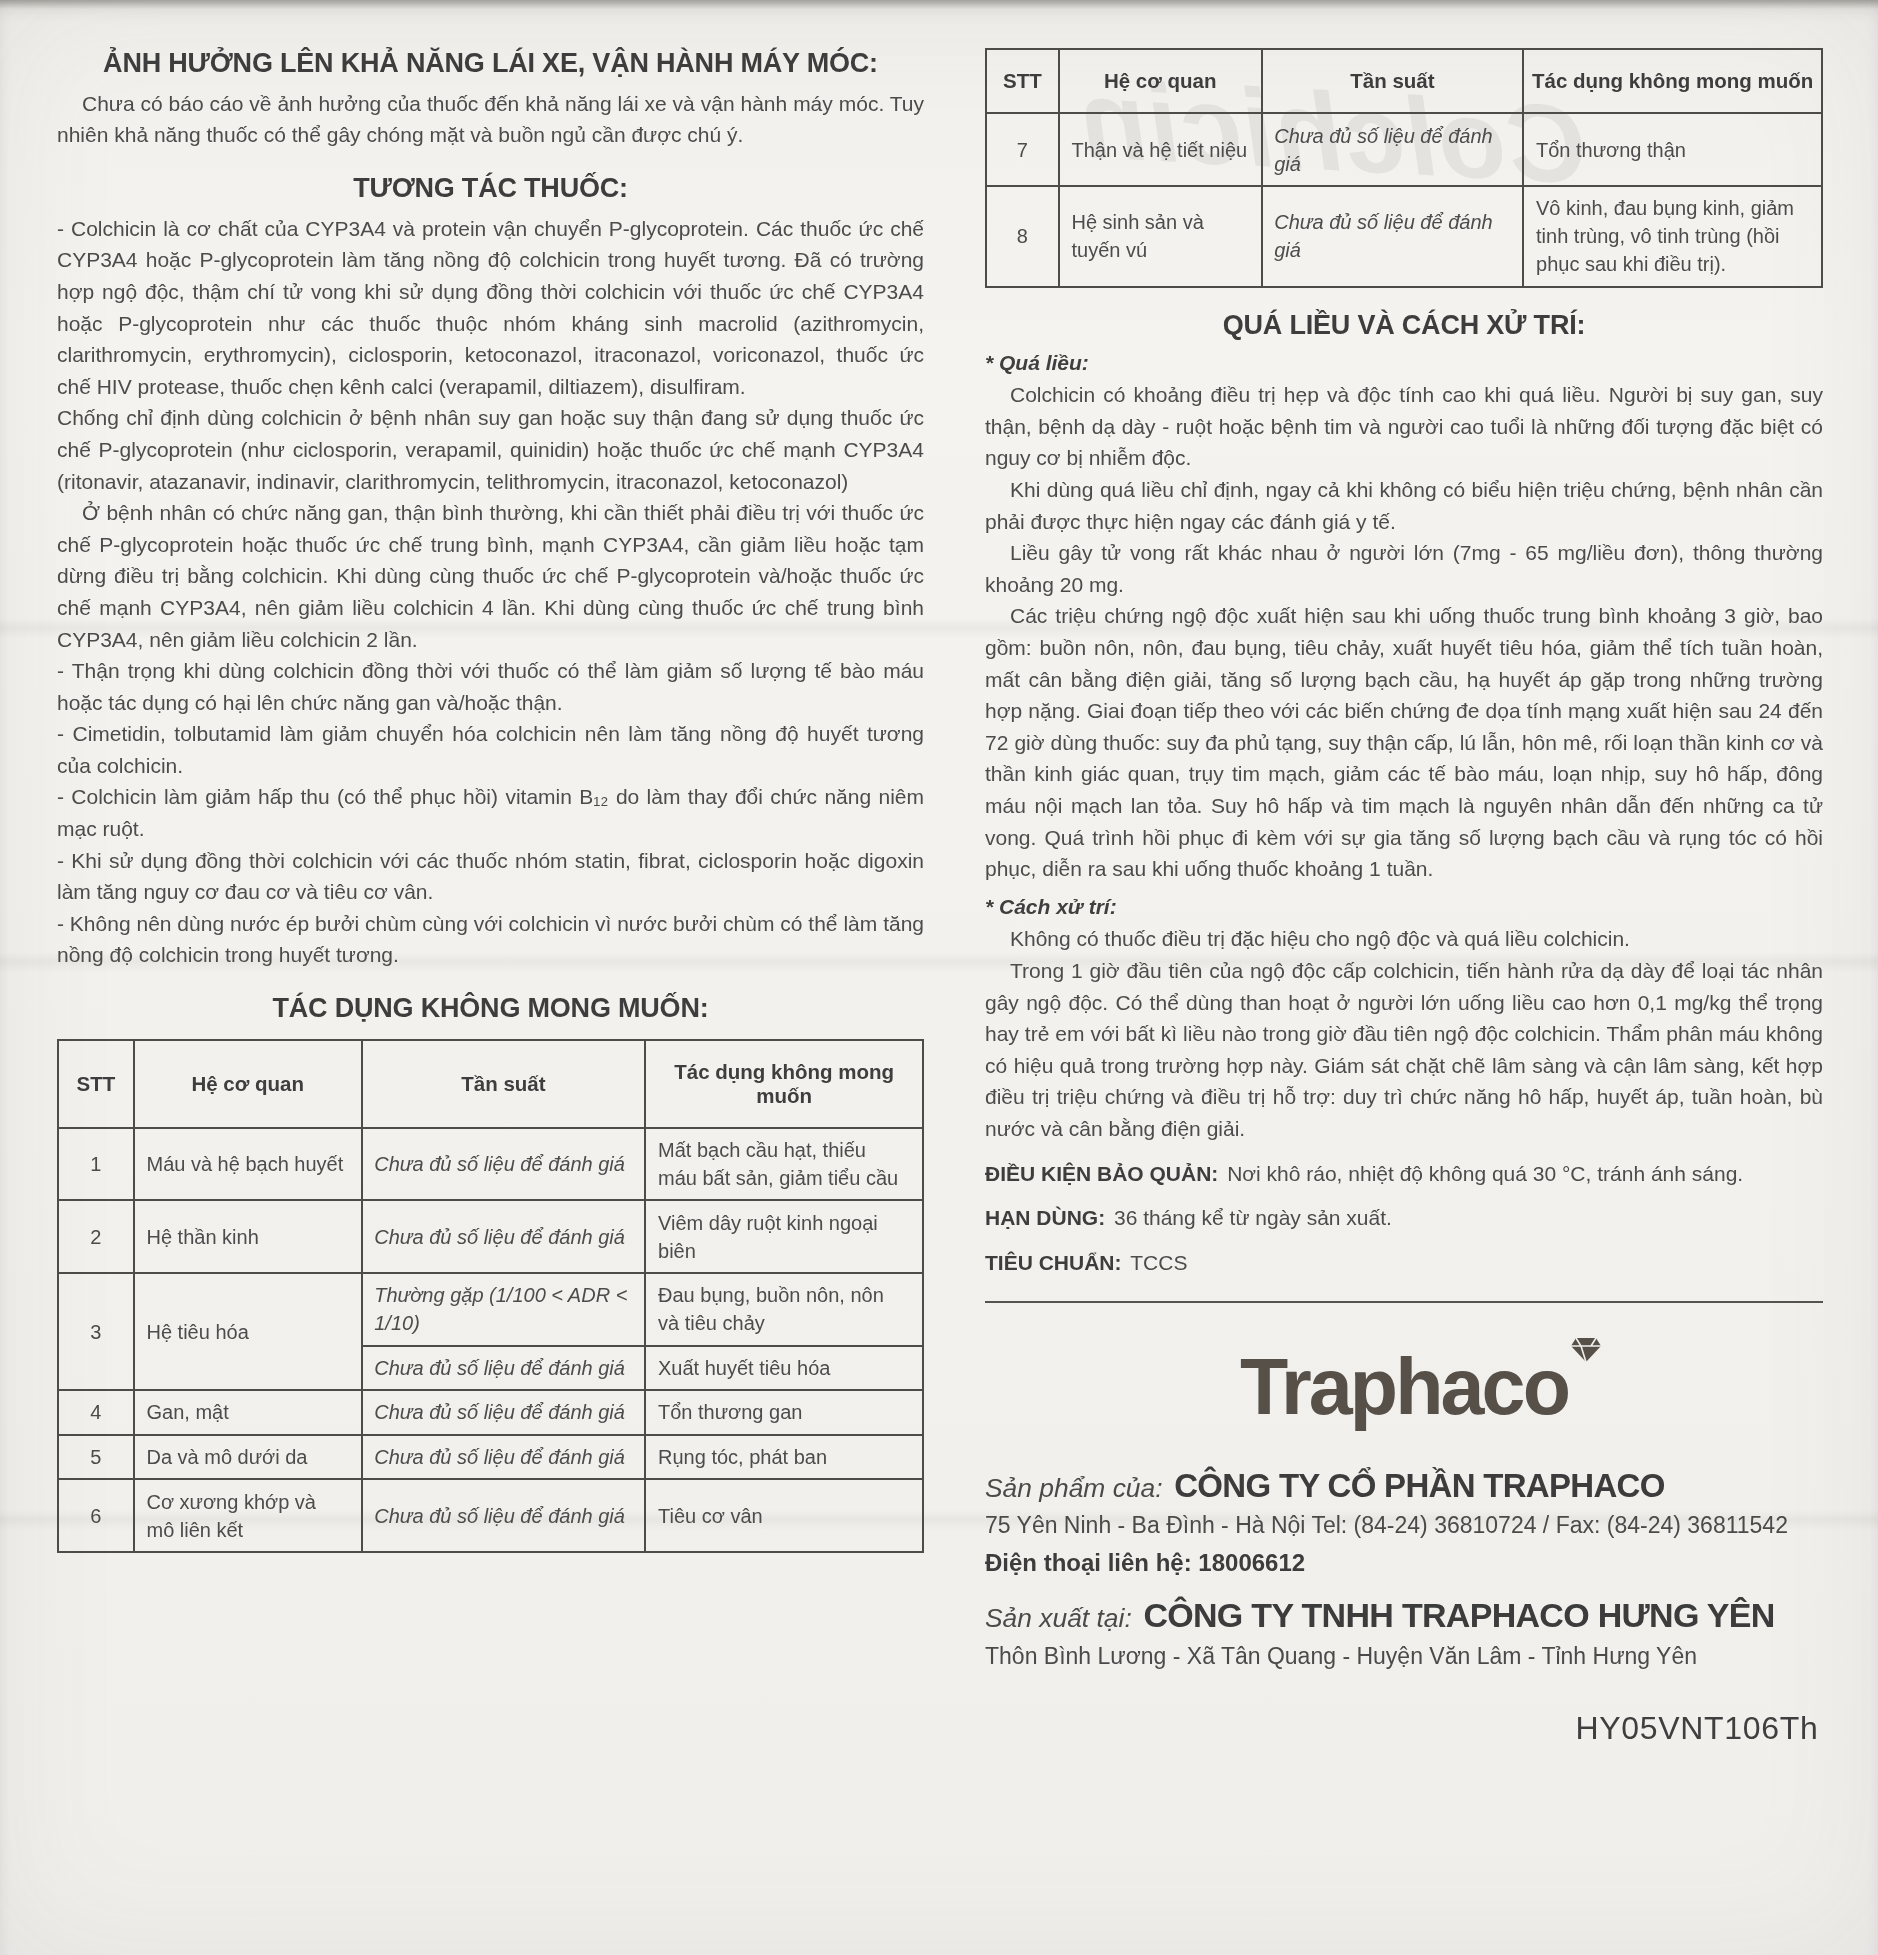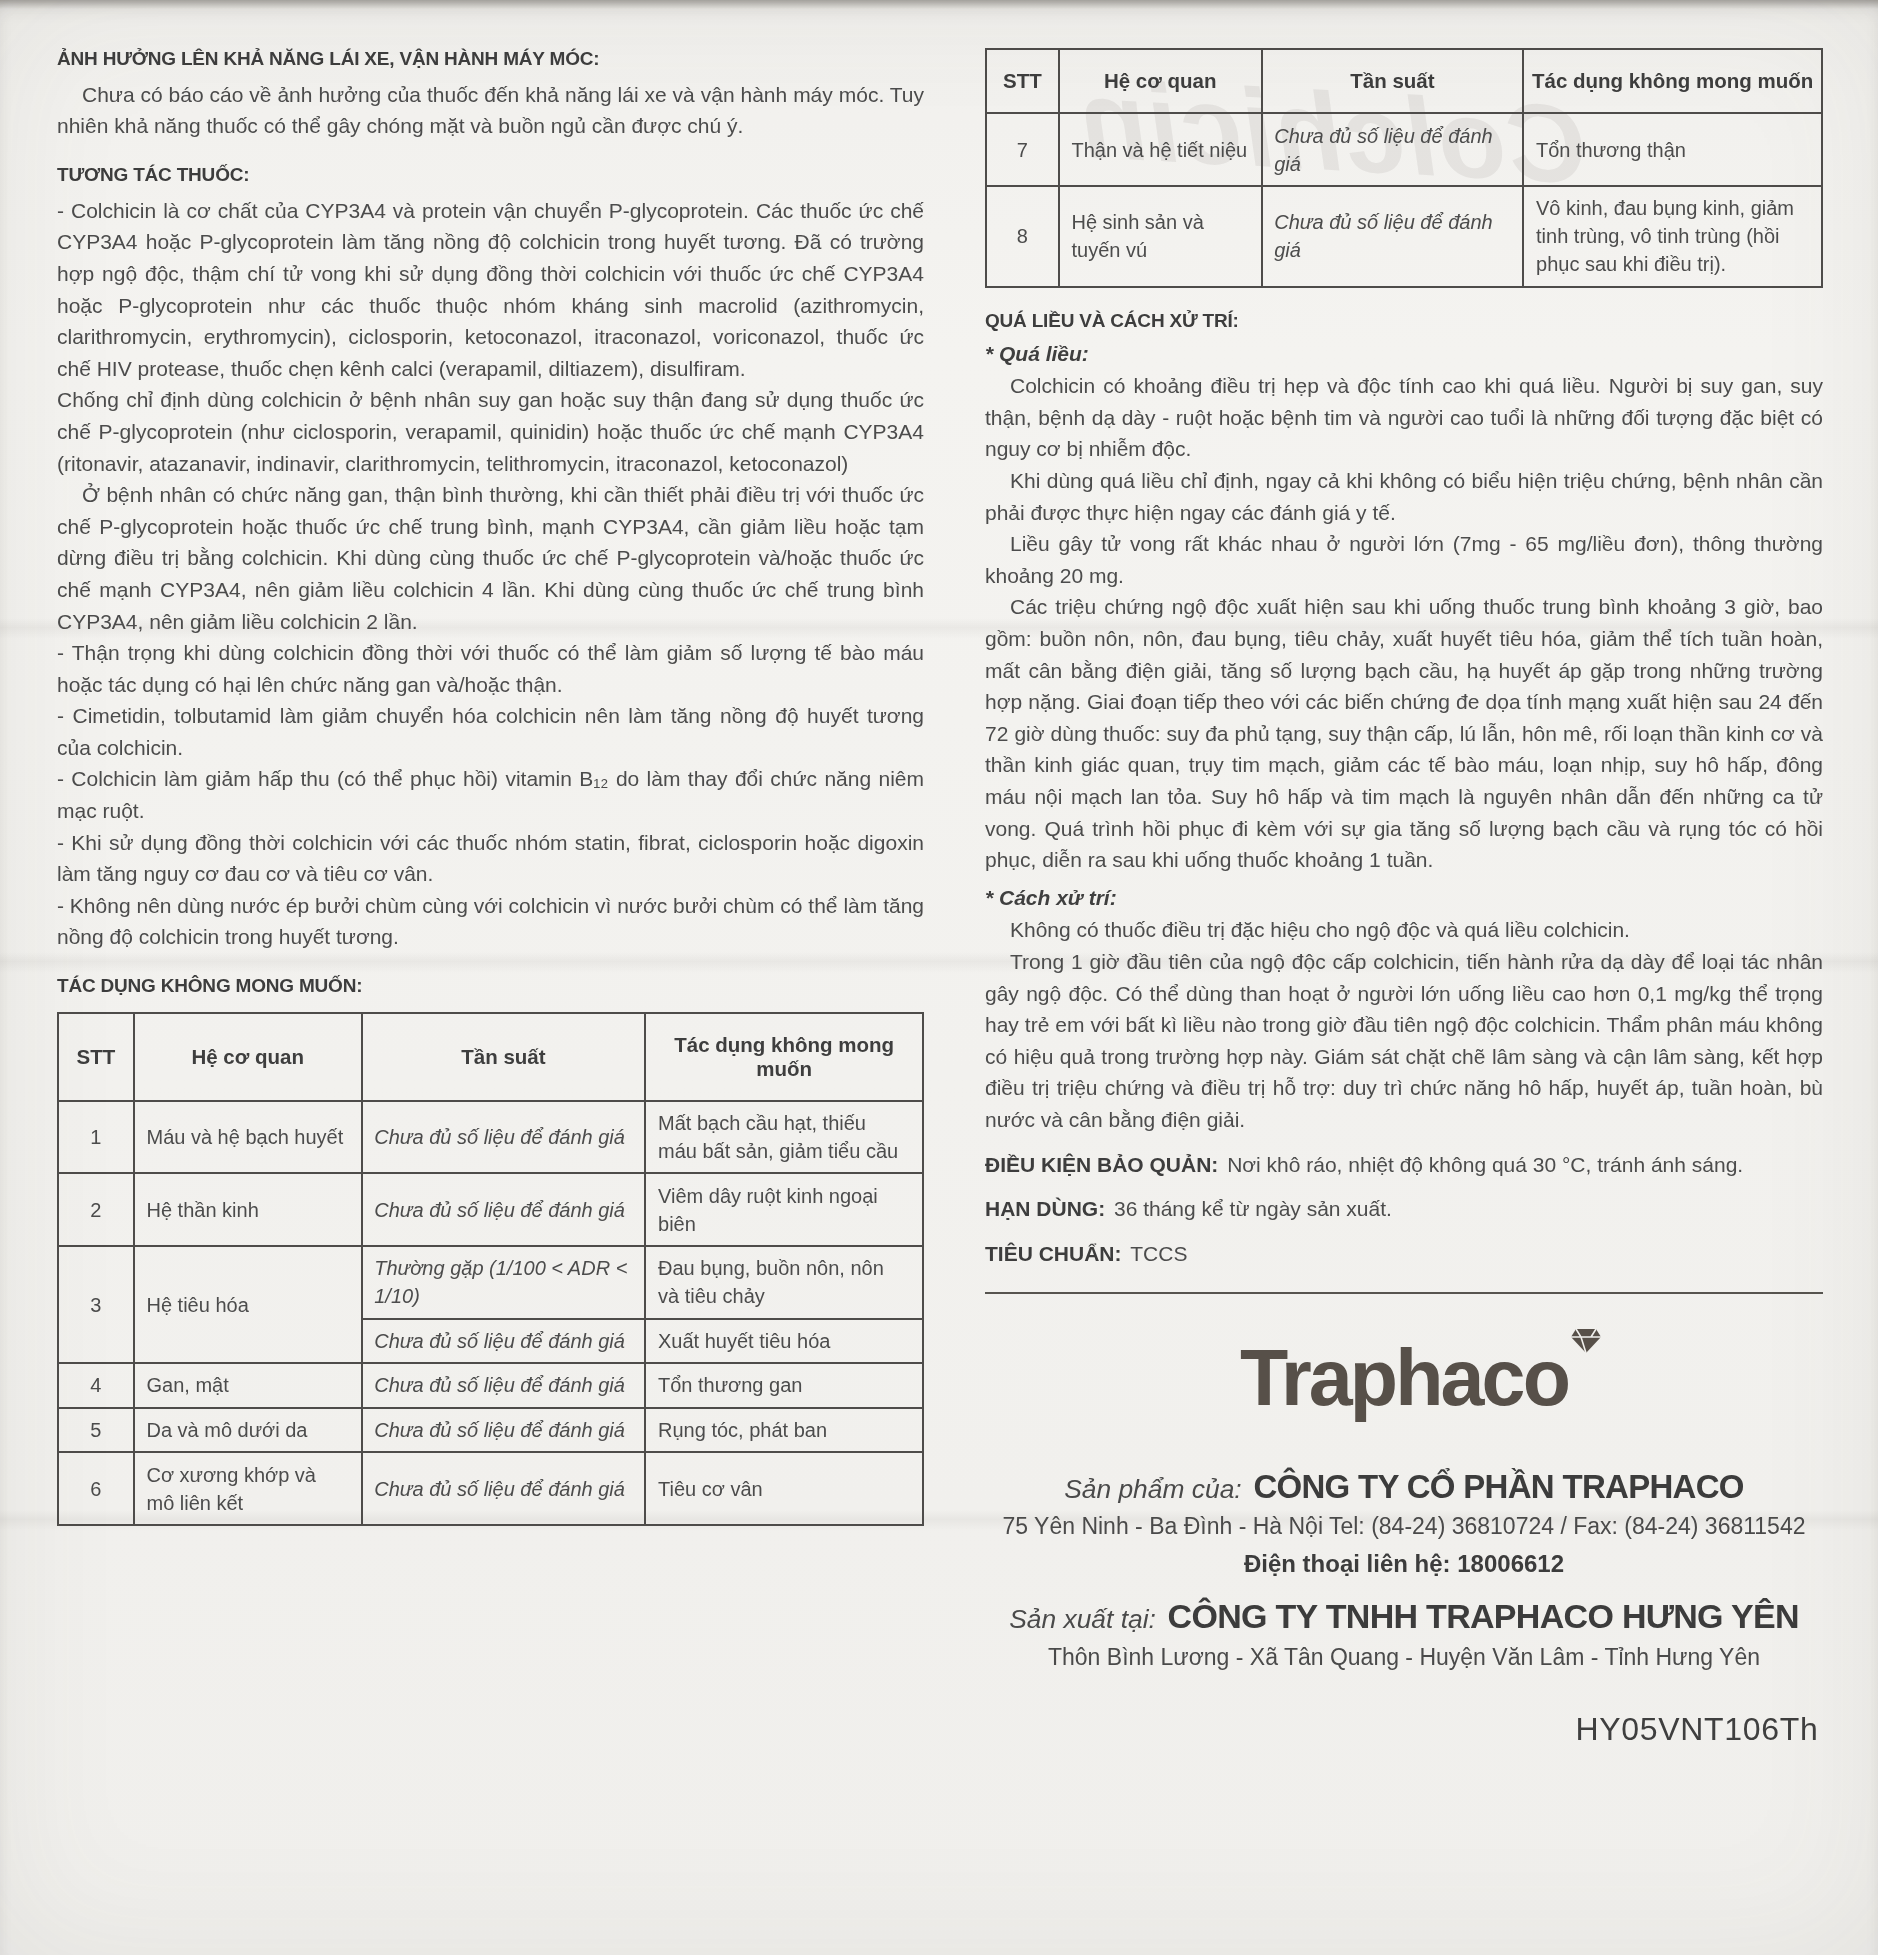--- a/index.html
+++ b/index.html
@@ -20,22 +20,22 @@
     background:linear-gradient(to bottom, rgba(70,64,58,.30), rgba(70,64,58,0));}
   .crease{position:absolute;left:0;right:0;height:20.5px;pointer-events:none;z-index:4;
     background:linear-gradient(to bottom, rgba(255,255,255,0), rgba(80,75,70,.06) 45%, rgba(255,255,255,0));}
   .c1{top:618px;} .c2{top:952px;} .c3{top:1510px;}
 
   .col{position:absolute;top:48px;}
   .col-left{left:57px;width:867px;}
   .col-right{left:985px;width:838px;top:44px;}
 
   h2.sec{
-    font-size:19px;font-weight:bold;color:#3d3d3d;
-    margin:22px 0 8.8px 0;letter-spacing:-0.2px;
+    font-size:27px;font-weight:bold;color:#3d3d3d;
+    margin:22px 0 8.8px 0;letter-spacing:-0.2px;text-align:center;
   }
   h2.first{margin-top:0;}
   p.body{font-size:21px;line-height:1.505;text-align:justify;margin:0;color:#4c4c4c;}
   p.ind{text-indent:25px;}
   p.gap{margin-top:4.4px;}
   .subhead{font-weight:bold;font-style:italic;font-size:21px;margin:10.3px 0 4.4px 0;color:#3f3f3f;}
   .lbl{font-weight:bold;color:#3d3d3d;padding-right:8.8px;}
   p.kv{font-size:21px;line-height:1.5;margin:13.2px 0 0 0;}
 
   table.t-adr{border-collapse:collapse;width:100%;color:#4c4c4c;margin-top:14.7px;background:transparent;}
@@ -56,21 +56,21 @@
 
   .rule{border:none;border-top:2.9px solid #57544f;margin:22px 0 0 0;}
 
   .logo-wrap{text-align:center;margin-top:38px;}
   .logo{
     display:inline-block;position:relative;
     font-size:79px;font-weight:bold;letter-spacing:-2.9px;color:#575049;
   }
   .logo .gem{position:absolute;right:-34px;top:-4.4px;width:32px;height:28px;}
 
-  .footer{text-align:center;margin-top:44px;}
+  .footer{margin-top:34px;}
   .f-line{margin:0 0 7.3px 0;}
   .f-label{font-style:italic;font-size:26.4px;color:#4a4a4a;padding-right:11.7px;}
   .f-co1{font-weight:bold;font-size:33px;color:#3c3c3c;letter-spacing:-0.7px;}
   .f-co2{font-weight:bold;font-size:34px;color:#3c3c3c;letter-spacing:-0.7px;}
   .f-addr{font-size:23px;color:#4a4a4a;margin:2.9px 0 10.3px 0;}
   .f-hot{font-size:24px;font-weight:bold;color:#3c3c3c;margin:1.5px 0 19px 0;}
   .code{
     text-align:right;font-size:32px;color:#3f3f3f;margin-top:40px;padding-right:4.4px;
     letter-spacing:0.7px;
   }

